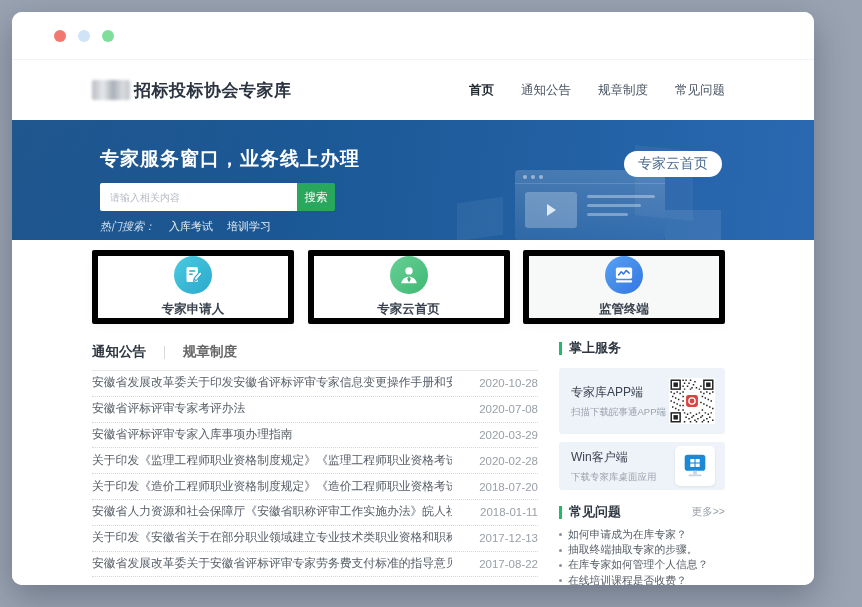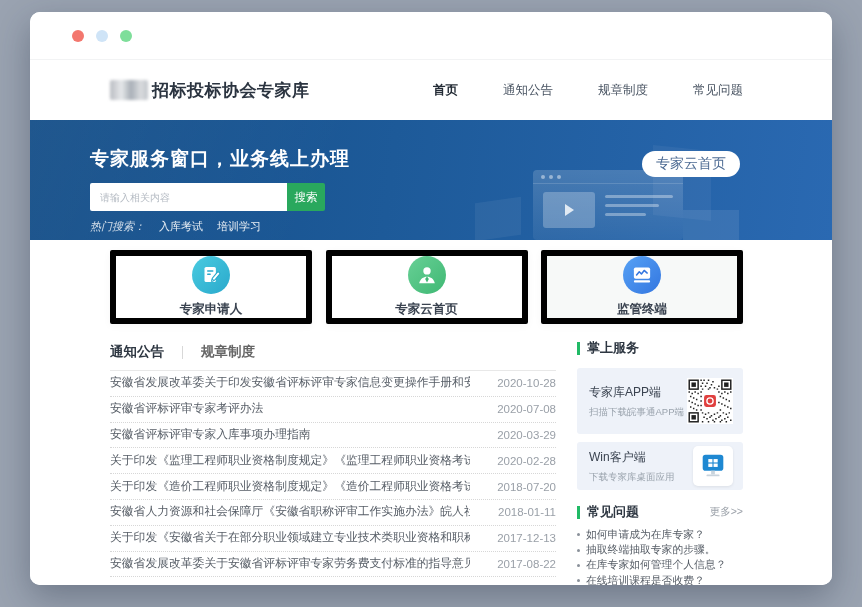--- a/index.html
+++ b/index.html
@@ -3,47 +3,47 @@
 <meta charset="utf-8">
 <style>
   * { margin:0; padding:0; box-sizing:border-box; }
   html,body { width:862px; height:607px; }
   body {
     background:#9aa3b1;
     font-family:"Liberation Sans","DejaVu Sans",sans-serif;
     position:relative; overflow:hidden;
   }
   .window {
-    position:absolute; left:30px; top:12px; width:802px; height:573px;
+    position:absolute; left:12px; top:12px; width:802px; height:573px;
     background:#fff; border-radius:10px; overflow:hidden;
     box-shadow:0 12px 35px rgba(30,40,60,.35);
   }
   
   .chrome { height:48px; display:flex; align-items:center; padding-left:42px; gap:12px;
     background:#fff; border-bottom:1px solid #f2f3f4; }
   .dot { width:12px; height:12px; border-radius:50%; }
   .dot.red { background:#f3776e; }
   .dot.blue { background:#cfe4f7; }
   .dot.green { background:#7ede9a; }
   
   .site-header { height:60px; display:flex; align-items:center; padding:0 89px 0 80px; background:#fff; }
   .brand { display:flex; align-items:center; gap:4px; }
   .logo-blur { width:38px; height:20px; border-radius:2px;
     background:linear-gradient(90deg,#b9bcc2,#e6e8ea 30%,#a9afb7 55%,#d9dbde 80%,#c2c6cb);
     filter:blur(1.6px); }
   .brand-title { font-size:17px; font-weight:bold; color:#2b3440; letter-spacing:.5px; }
-  .nav { margin-left:auto; display:flex; gap:45px;justify-content:center; }
+  .nav { margin-left:auto; display:flex; gap:27px;justify-content:center; }
   .nav-item { font-size:12.5px; color:#4a5563; cursor:pointer; }
   .nav-item.active { color:#242c36; font-weight:bold; }
   
   .banner { position:relative; height:120px; overflow:hidden;
     background:linear-gradient(97deg,#144e88 0%,#1d5a99 45%,#2a69b2 100%); }
   .banner::after { content:''; position:absolute; inset:0; pointer-events:none;
     background:linear-gradient(115deg, rgba(255,255,255,.05) 0%, rgba(255,255,255,0) 38%); }
-  .banner-inner { position:relative; z-index:2; padding:26px 89px 0 60px; }
+  .banner-inner { position:relative; z-index:2; padding:26px 89px 0 88px; }
   .banner-title { color:#fff; font-size:19px; font-weight:bold; letter-spacing:1px; }
   .search-row { margin-top:11px; display:flex; width:235px; }
   .search-input { width:197px; height:28px; border:none; outline:none; padding:0 10px;
     font-size:10px; color:#333; background:#fff; border-radius:2px 0 0 2px; }
   .search-input::placeholder { color:#b6bcc4; }
   .search-btn { width:38px; height:28px; border:none; background:#29a85d; color:#fff;
     font-size:11.5px; cursor:pointer; border-radius:0 2px 2px 0; }
   .hot-row { margin-top:8px; font-size:11px; color:rgba(255,255,255,.85); display:flex; gap:14px; }
   .hot-row .hot-label { color:rgba(255,255,255,.8);font-style:italic; }
   .hot-term { color:rgba(255,255,255,.9); cursor:pointer; }

